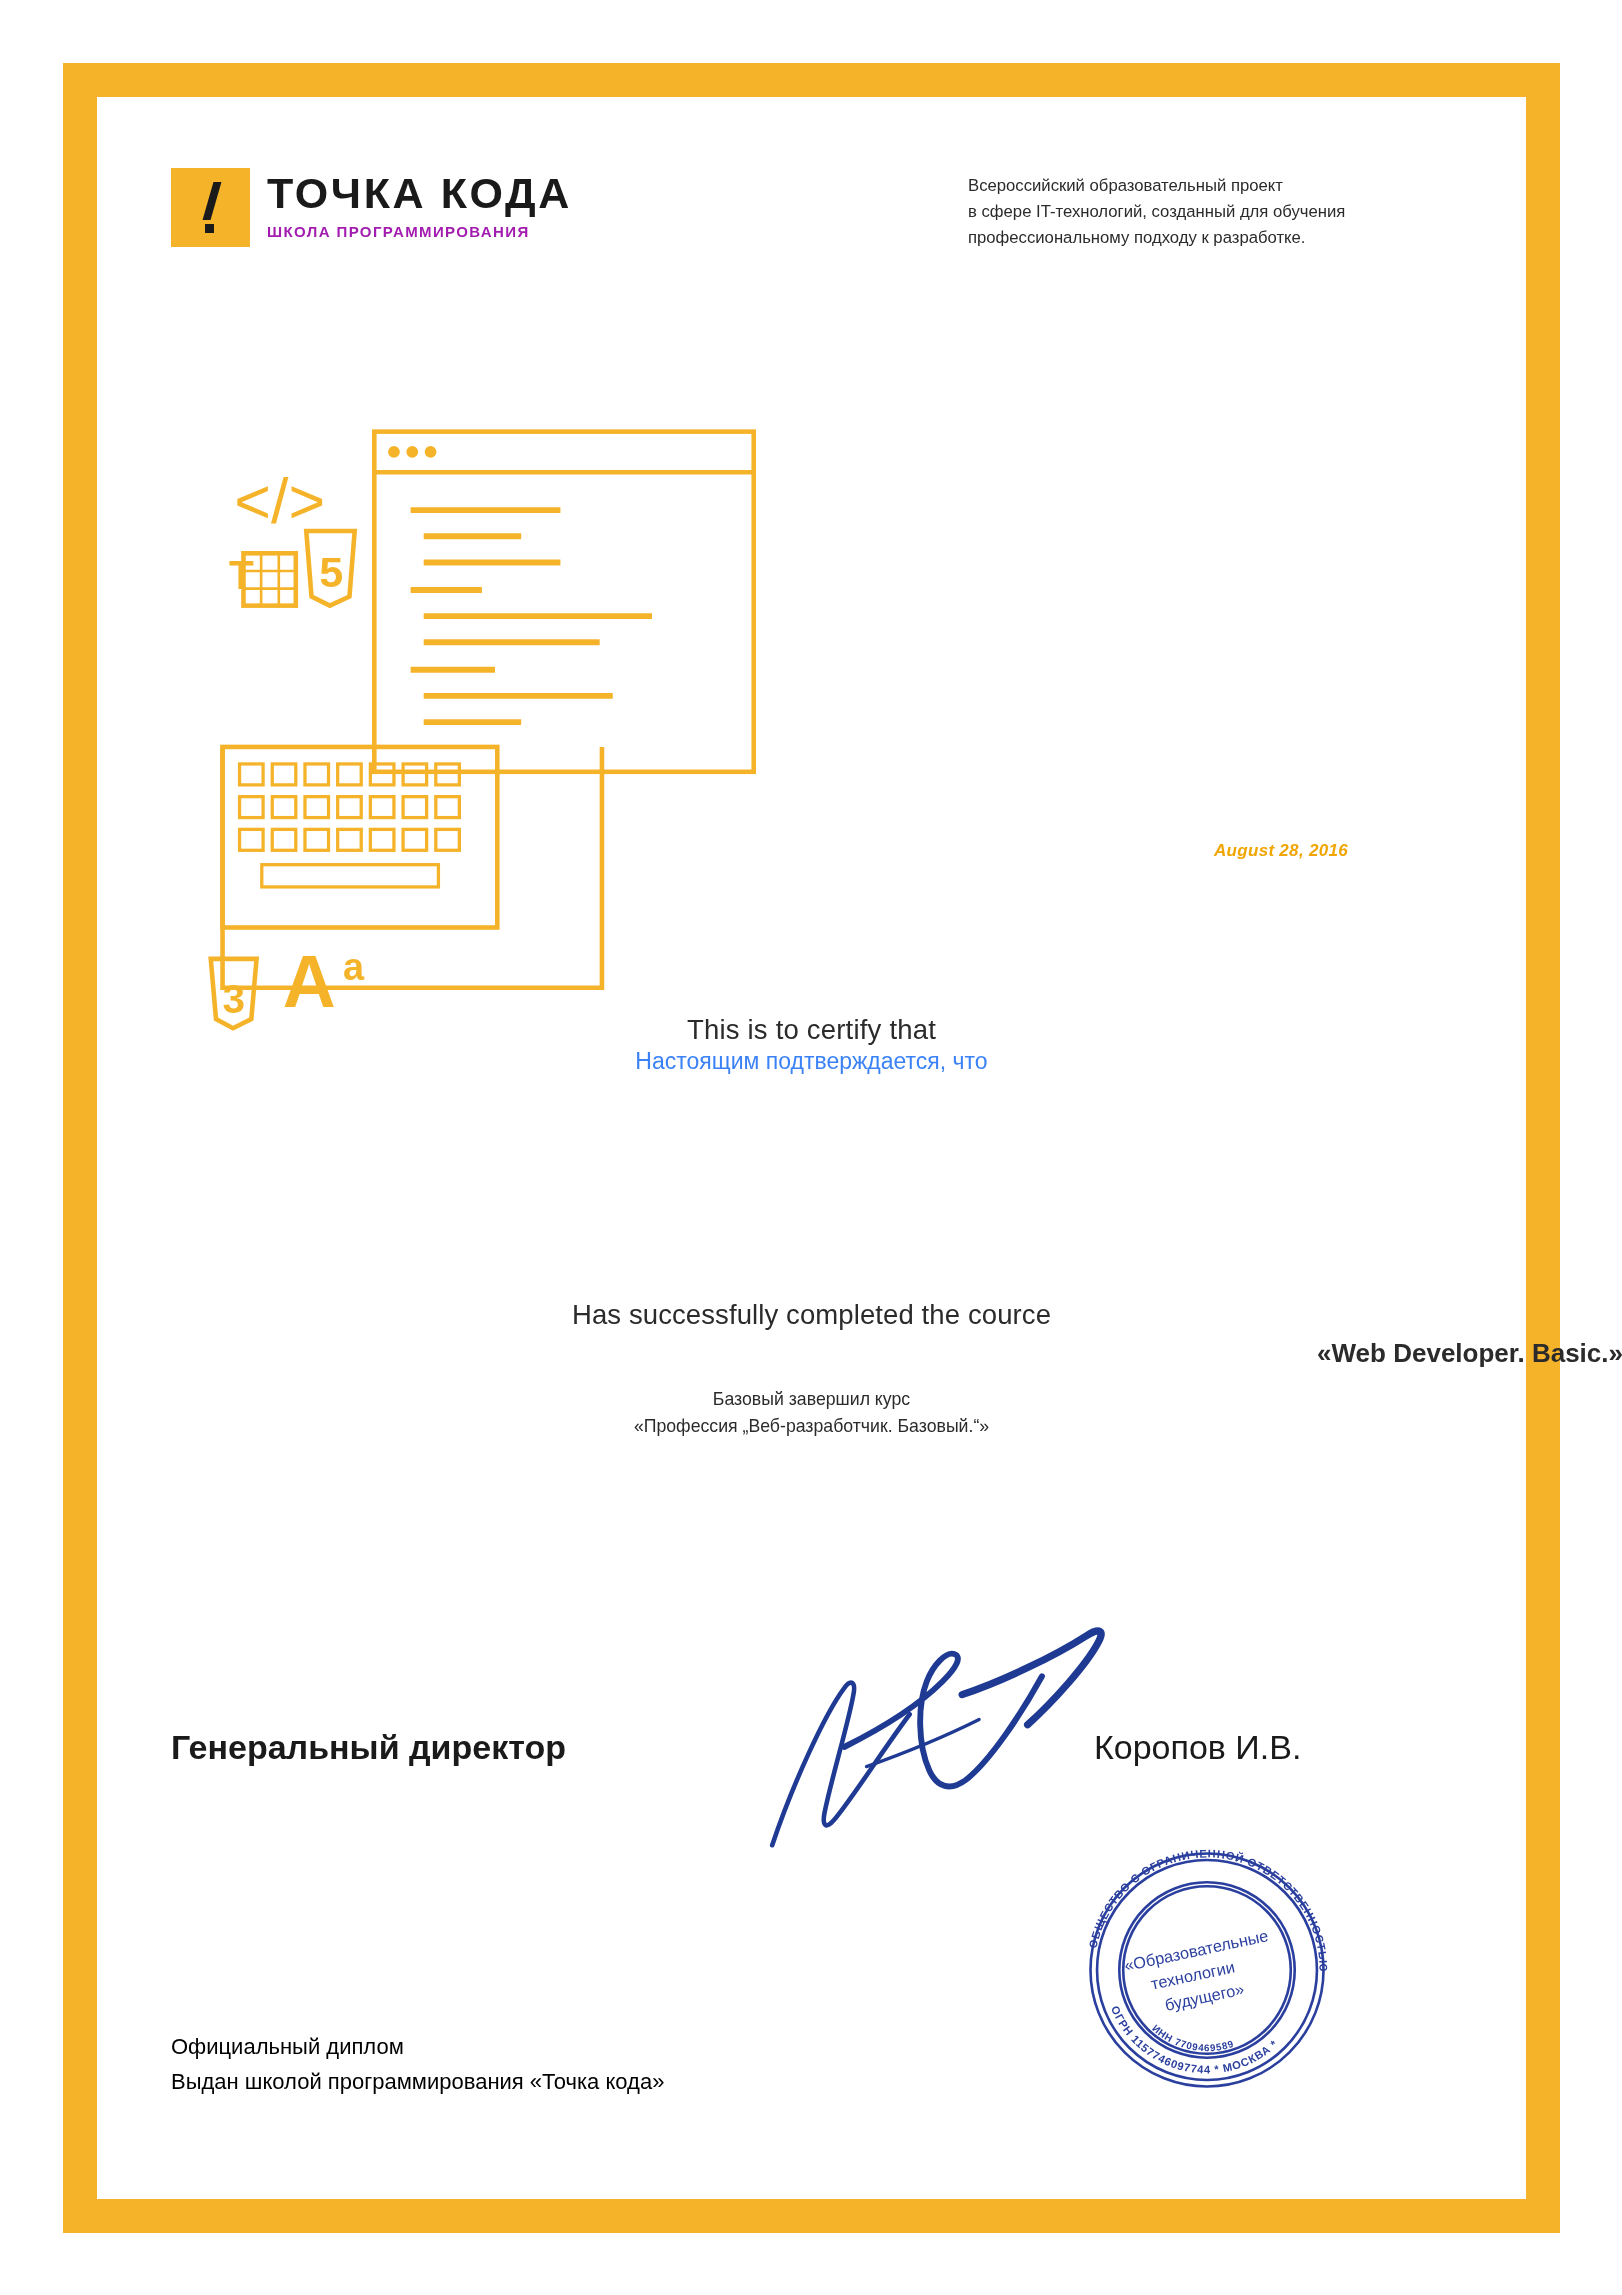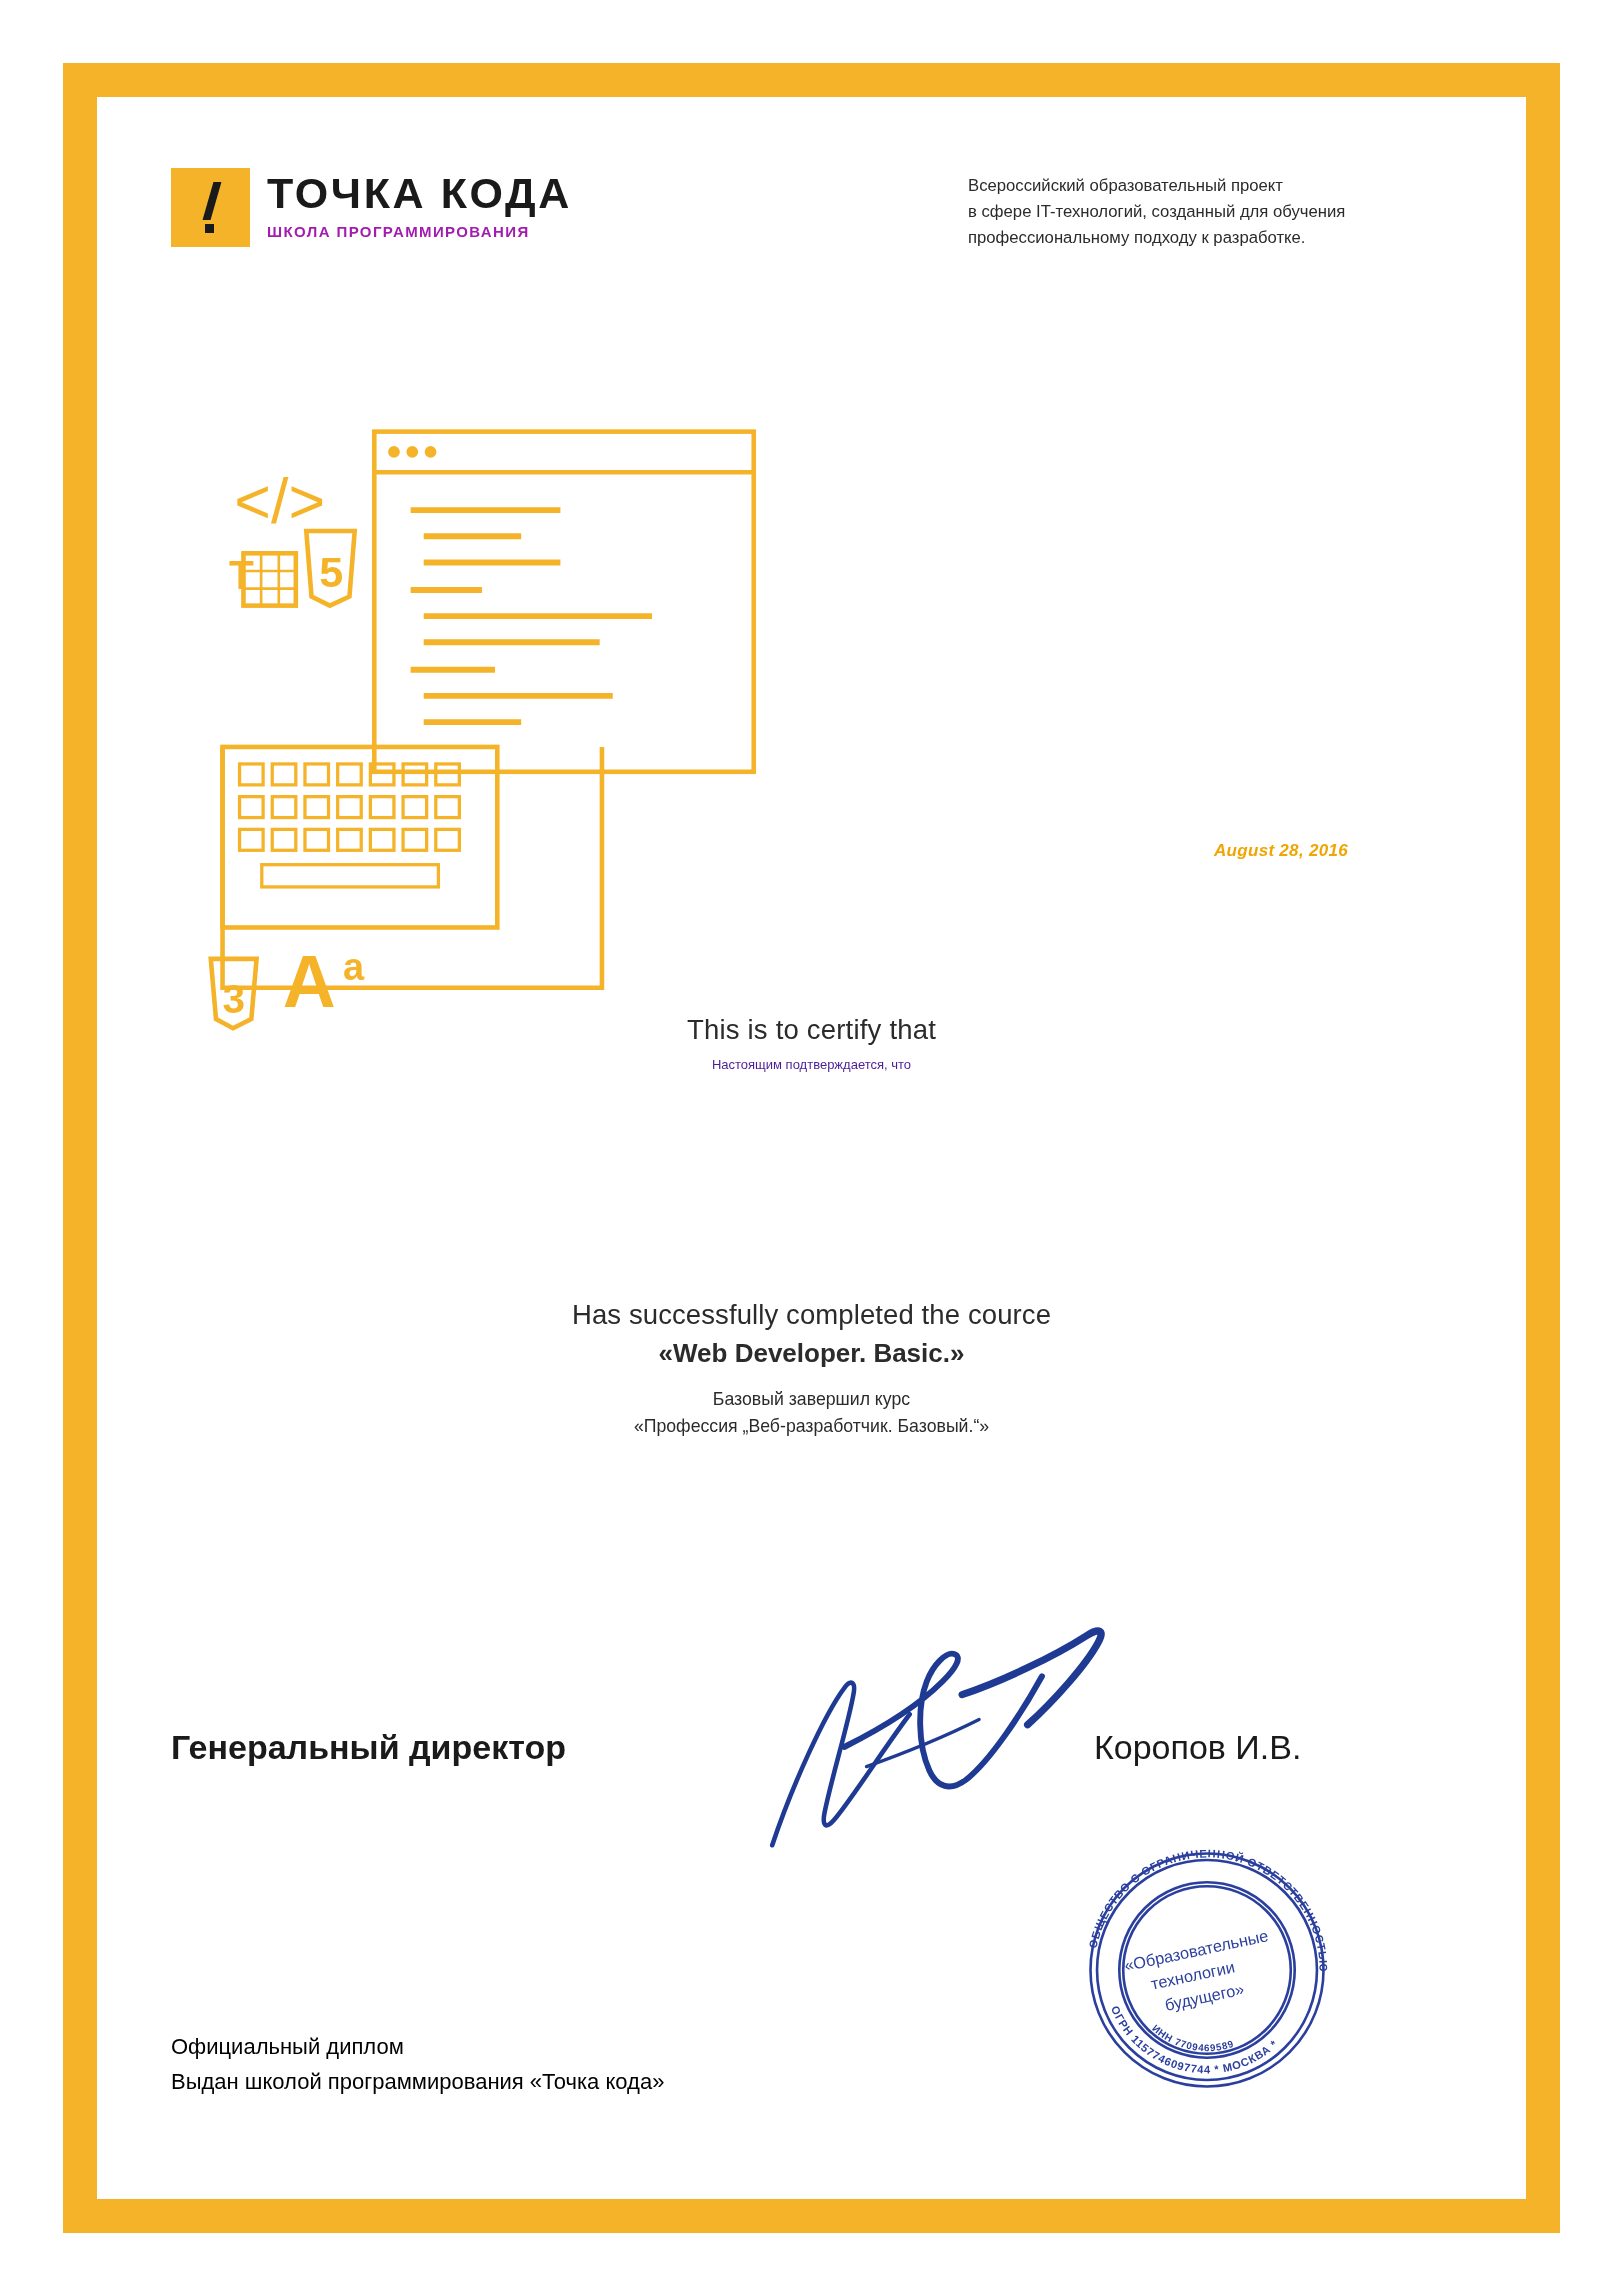--- a/index.html
+++ b/index.html
@@ -153,43 +153,44 @@
     top: 1014px;
     width: 1623px;
     text-align: center;
   }
   .certify-en {
     font-size: 27.5px;
     color: #2b2b2b;
     letter-spacing: 0.2px;
   }
   .certify-ru {
-    font-size: 13px;
-    color: #4c1d95;
-    margin-top: 11px;
+    font-size: 23px;
+    color: #3b82f6;
+    margin-top: 2px;
   }
 
   
   .course {
     position: absolute;
     left: 0;
     top: 1299px;
     width: 1623px;
     text-align: center;
   }
   .course-en {
     font-size: 27.5px;
     color: #2b2b2b;
     letter-spacing: 0.1px;
   }
   .course-en-name {
     font-size: 26px;
     font-weight: bold;
     color: #2b2b2b;
     margin-top: 6.5px;
+    text-align: right;
   }
   .course-ru {
     font-size: 17.7px;
     color: #2b2b2b;
     margin-top: 17px;
     line-height: 1.5;
   }
 
   
   .sign-title {

